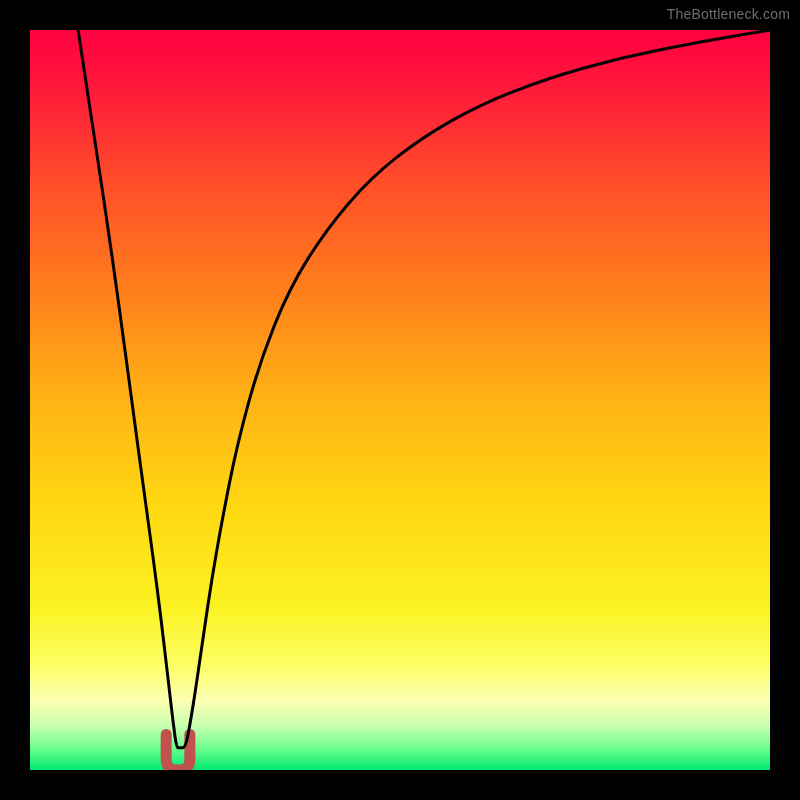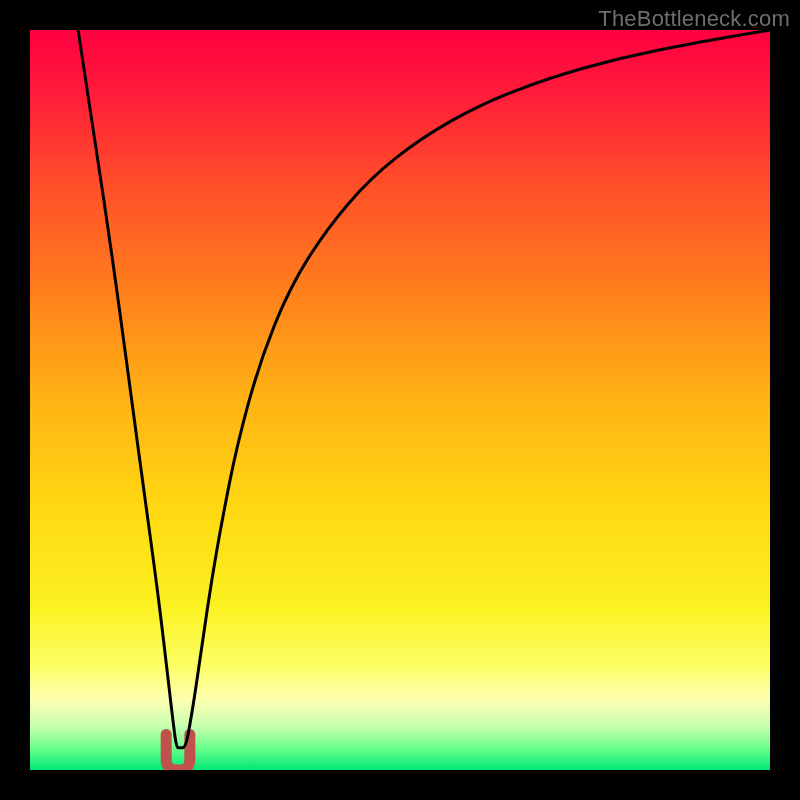--- a/index.html
+++ b/index.html
@@ -24,21 +24,21 @@
     left: 0;
     top: 0;
     width: 740px;
     height: 740px;
   }
   .watermark {
     position: absolute;
     top: 6px;
     right: 10px;
     color: #6e6e6e;
-    font-size: 22px;
+    font-size: 14px;
     font-weight: 400;
     letter-spacing: 0.2px;
   }
 </style>
 </head>
 <body>
 
 <div class="frame">
   <svg class="plot" viewBox="0 0 740 740" preserveAspectRatio="none">
     <defs>

